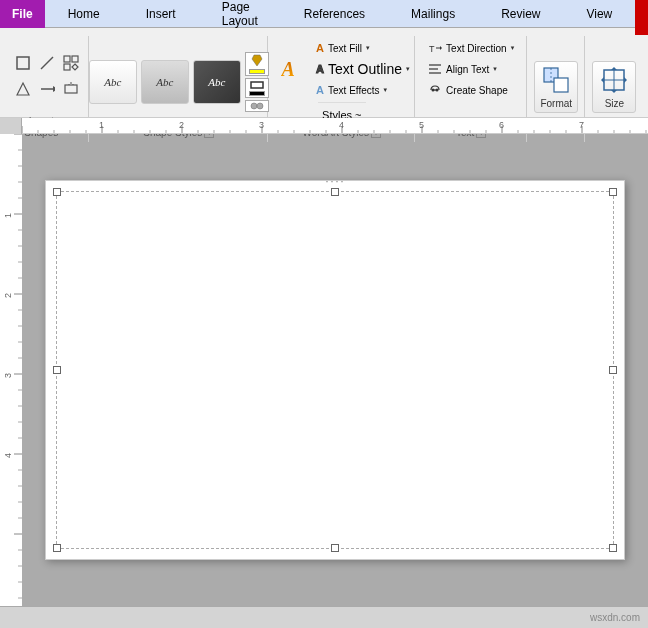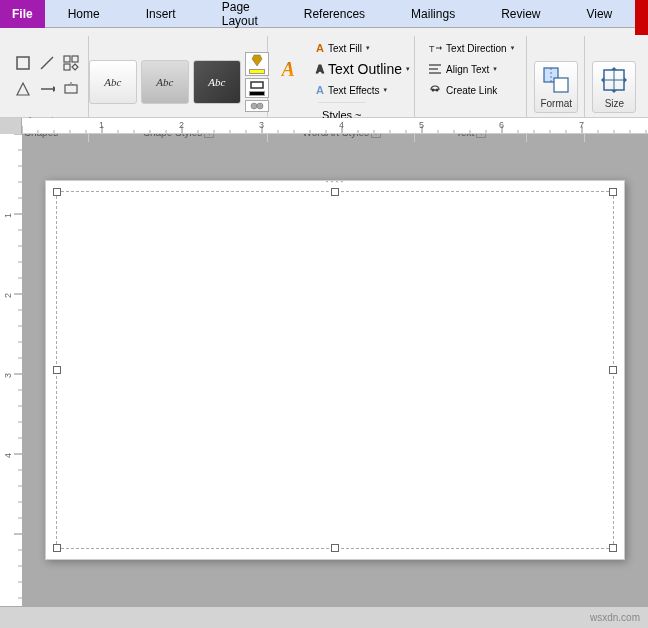--- a/index.html
+++ b/index.html
@@ -454,21 +454,21 @@
           <span style="font-size:10px;">Align Text</span>
           <span class="dropdown-arrow">▾</span>
         </button>
         <button class="text-btn">
           <svg width="14" height="14" viewBox="0 0 14 14">
             <path d="M3 7 Q3 3 7 3 Q11 3 11 7" fill="none" stroke="#333" stroke-width="1.2"></path>
             <path d="M5 7 L9 7" stroke="#333" stroke-width="1.2"></path>
             <circle cx="5" cy="7" r="1.5" fill="#333"></circle>
             <circle cx="9" cy="7" r="1.5" fill="#333"></circle>
           </svg>
-          <span style="font-size:10px;">Create Link</span>
+          <span style="font-size:10px;">Create Shape</span>
         </button>
       </div>
       <div class="ribbon-group-label">
         <span>Text</span>
         <span class="ribbon-expand-btn">▾</span>
       </div>
     </div>
 
     <div class="ribbon-group" style="min-width:54px;">
       <div class="ribbon-group-content" style="justify-content:center;">

